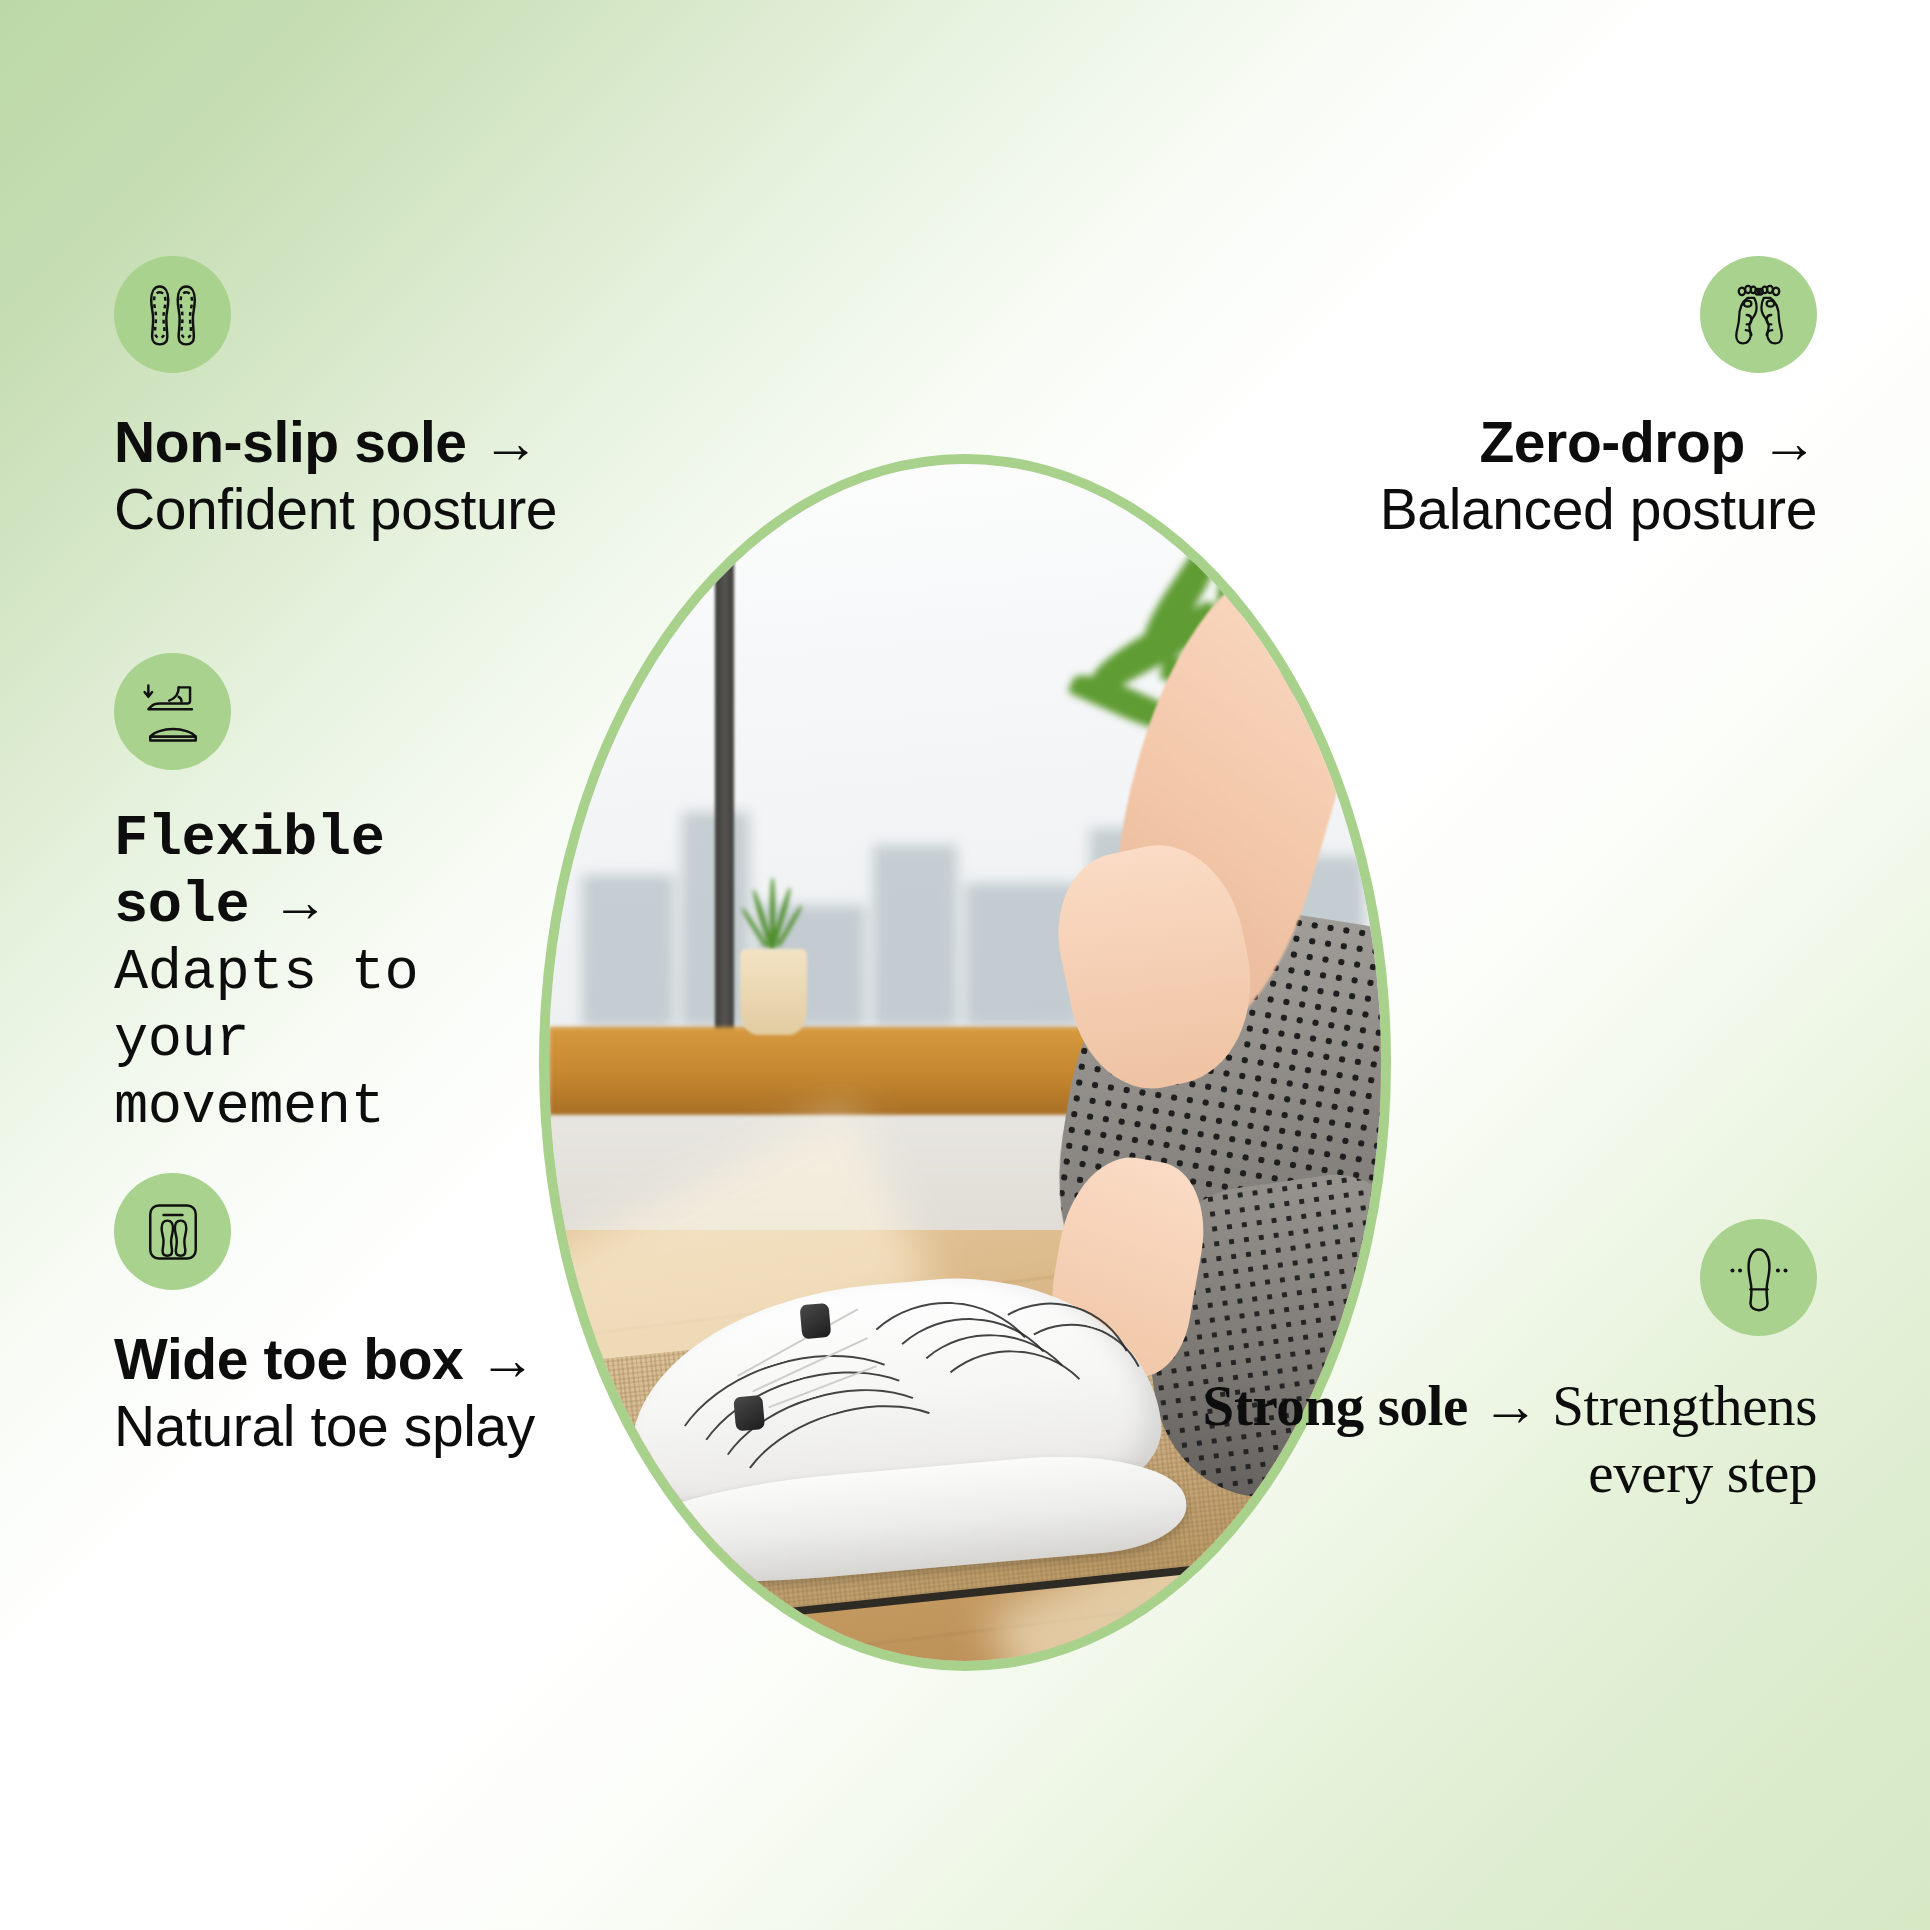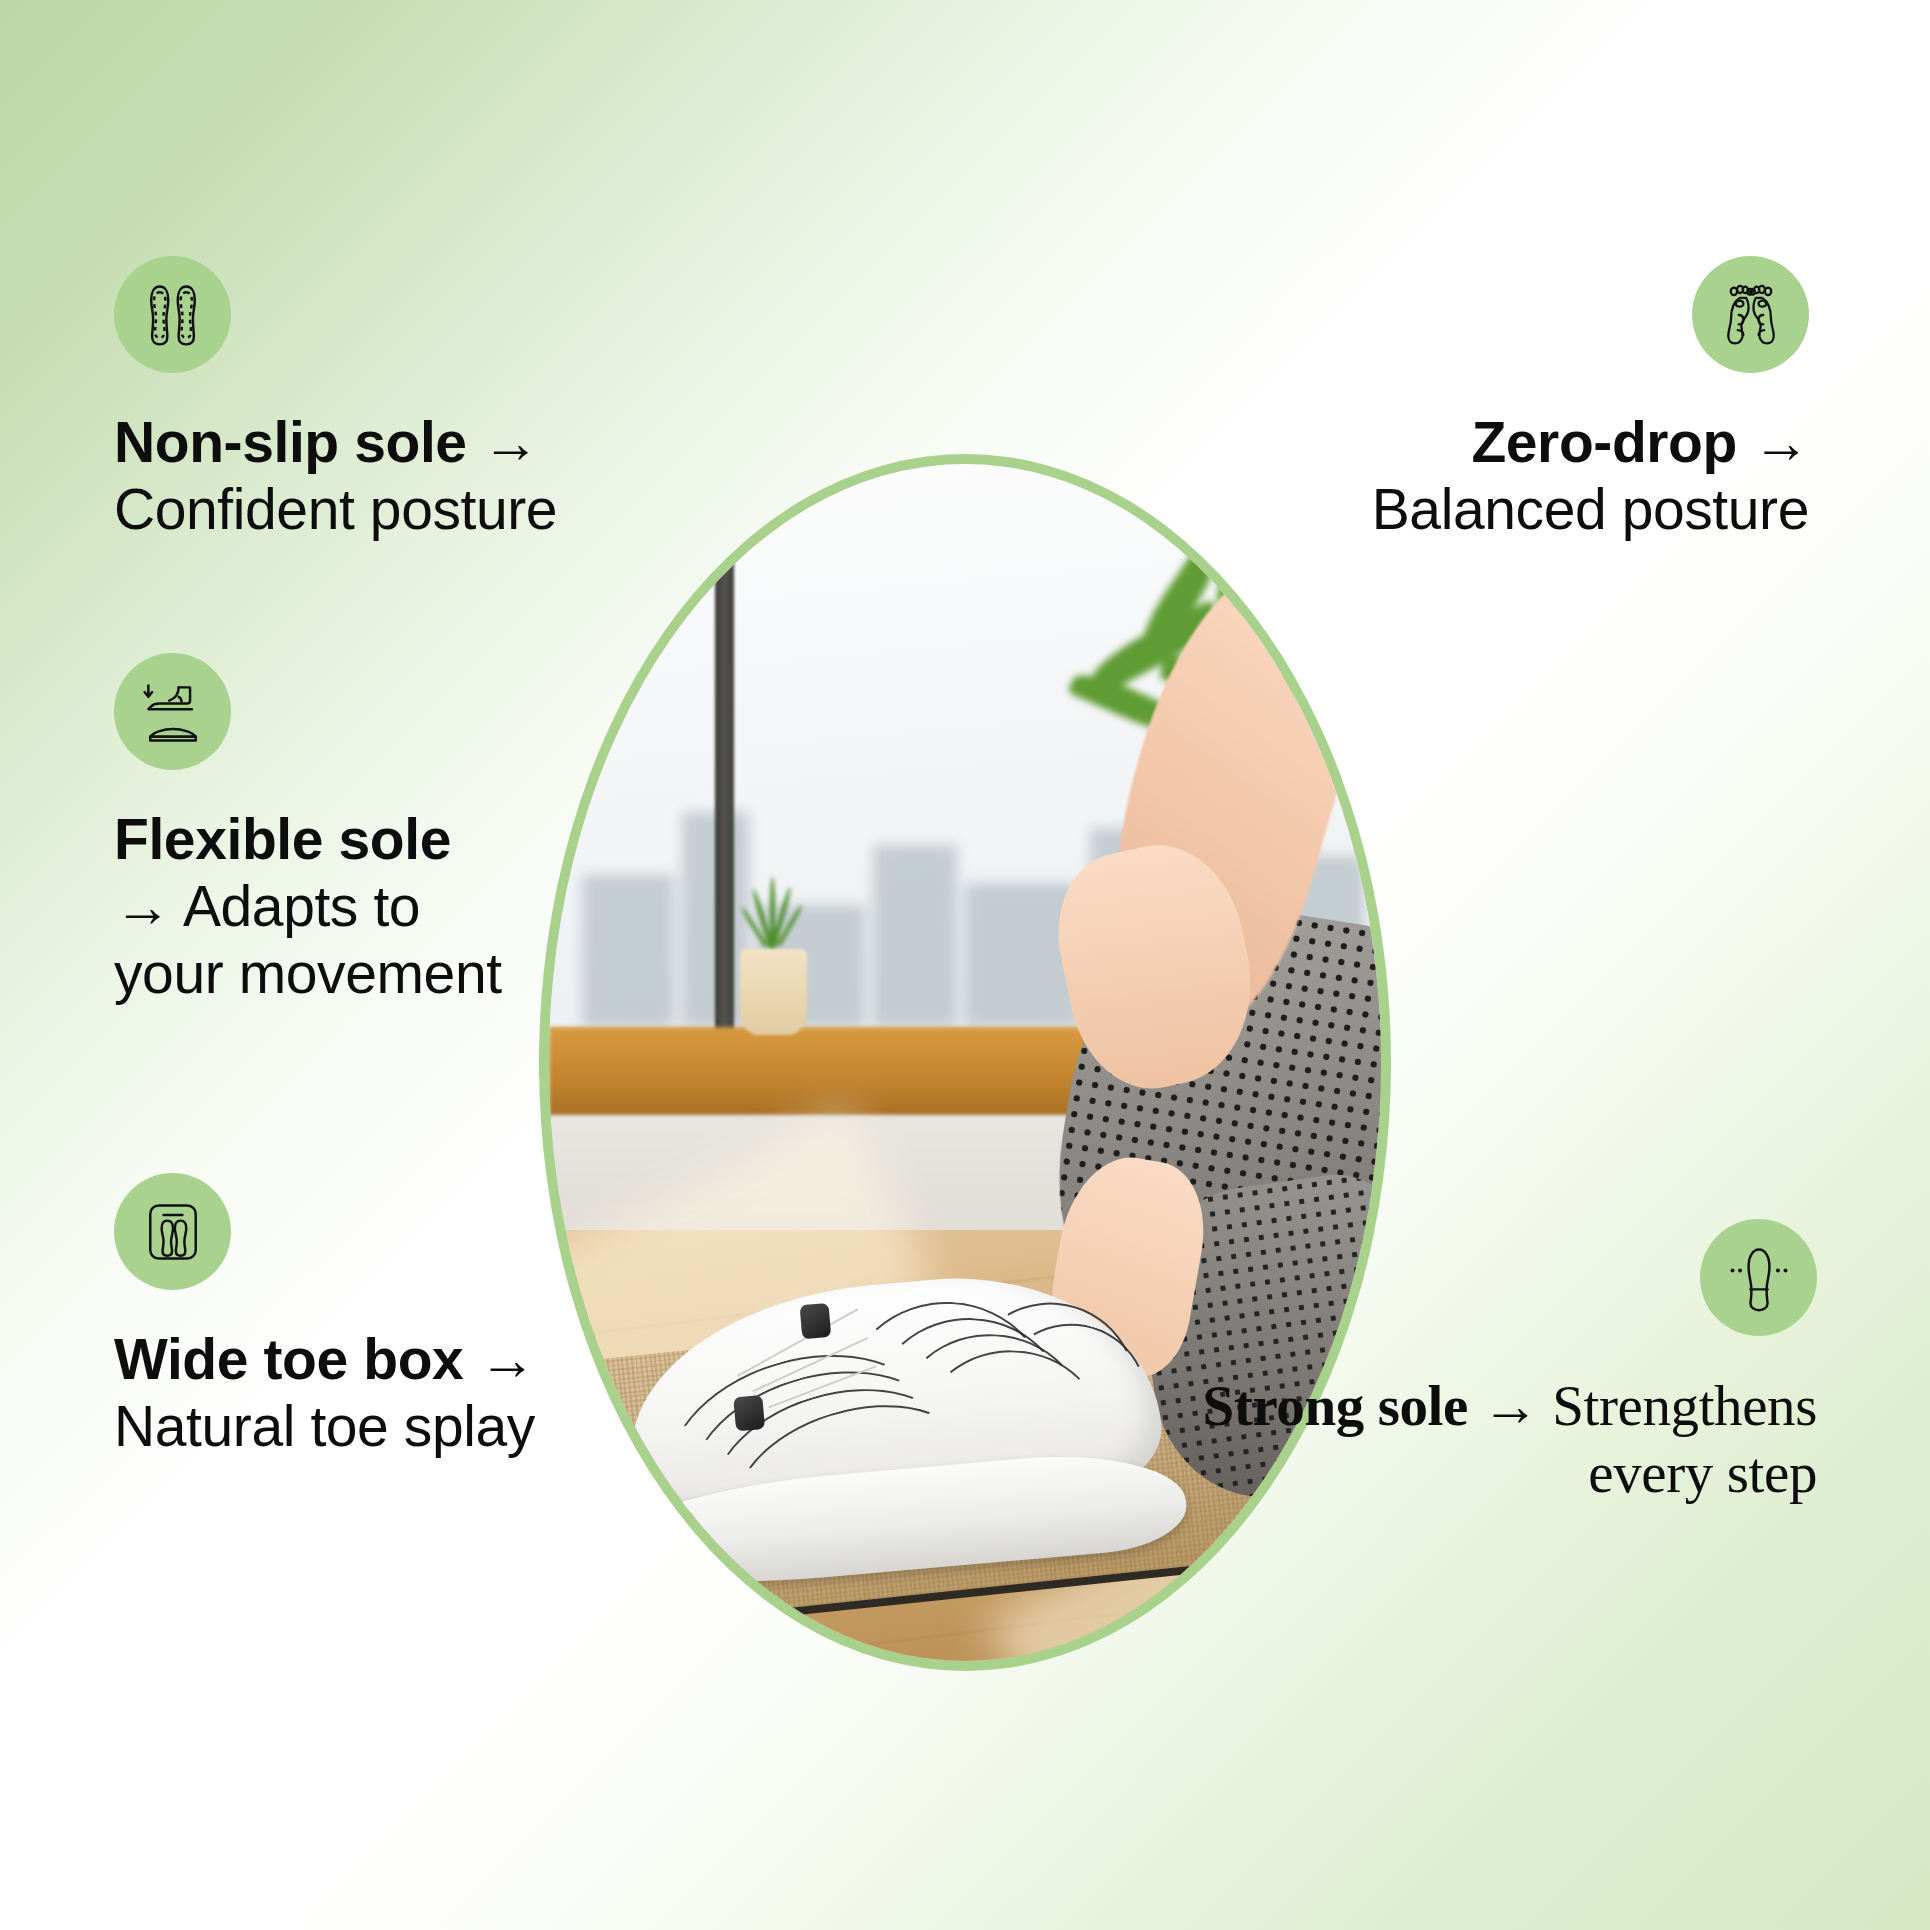--- a/index.html
+++ b/index.html
@@ -227,24 +227,24 @@
     font-size:57px;
     line-height:67px;
     color:#0d0d0d;
     font-weight:normal;
     letter-spacing:-0.4px;
   }
   .feat-text b { font-weight:bold; }
 
   
   #f-nonslip   { left:114px;  top:256px;  width:445px; }
-  #f-flexible  { left:114px;  top:653px;  width:407px; }
+  #f-flexible  { left:114px;  top:653px;  width:407px;font-family:Liberation Mono, monospace; }
   #f-widetoe   { left:114px;  top:1173px; width:568px; }
 
-  #f-zerodrop  { right:122px; top:256px;  width:445px; }
+  #f-zerodrop  { right:114px; top:256px;  width:445px; }
   #f-light     { right:114px; top:653px;  width:473px; }
   #f-strong    { right:114px; top:1219px; width:662px;font-family:Liberation Serif, serif; }
 </style>
 </head>
 <body>
 
 <div id="poster">
 
 
   <div class="photo-oval">

